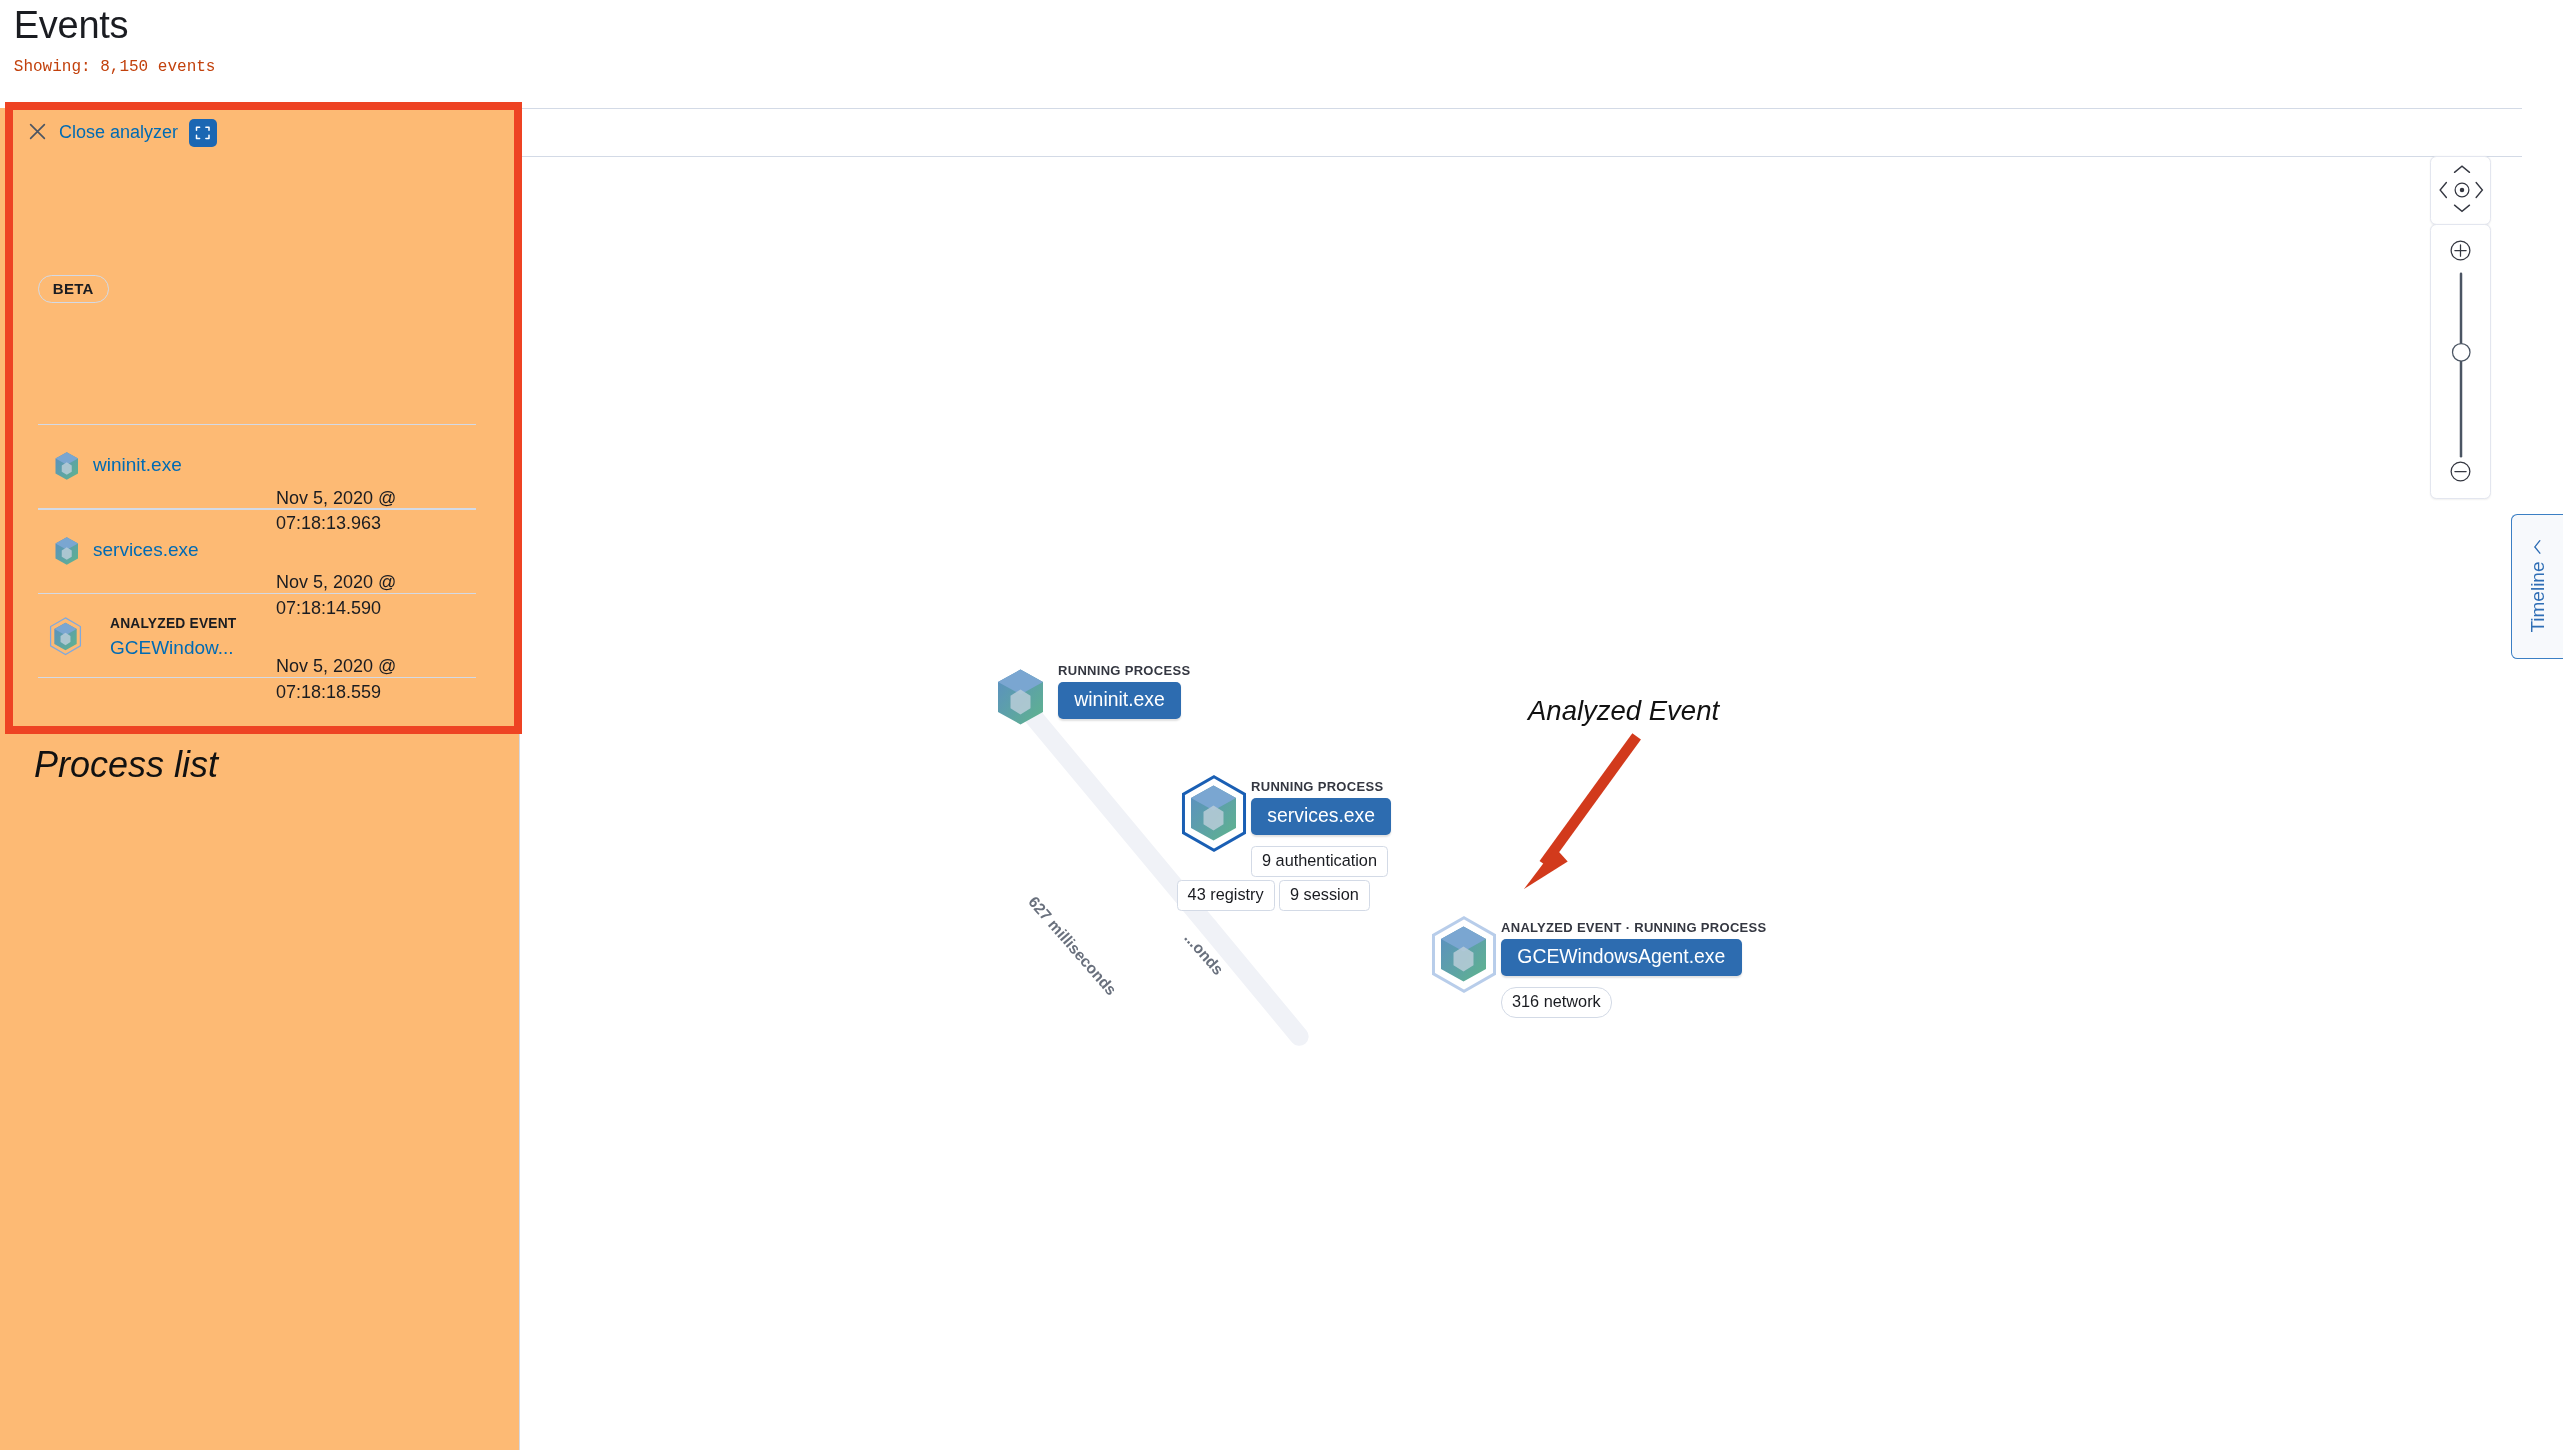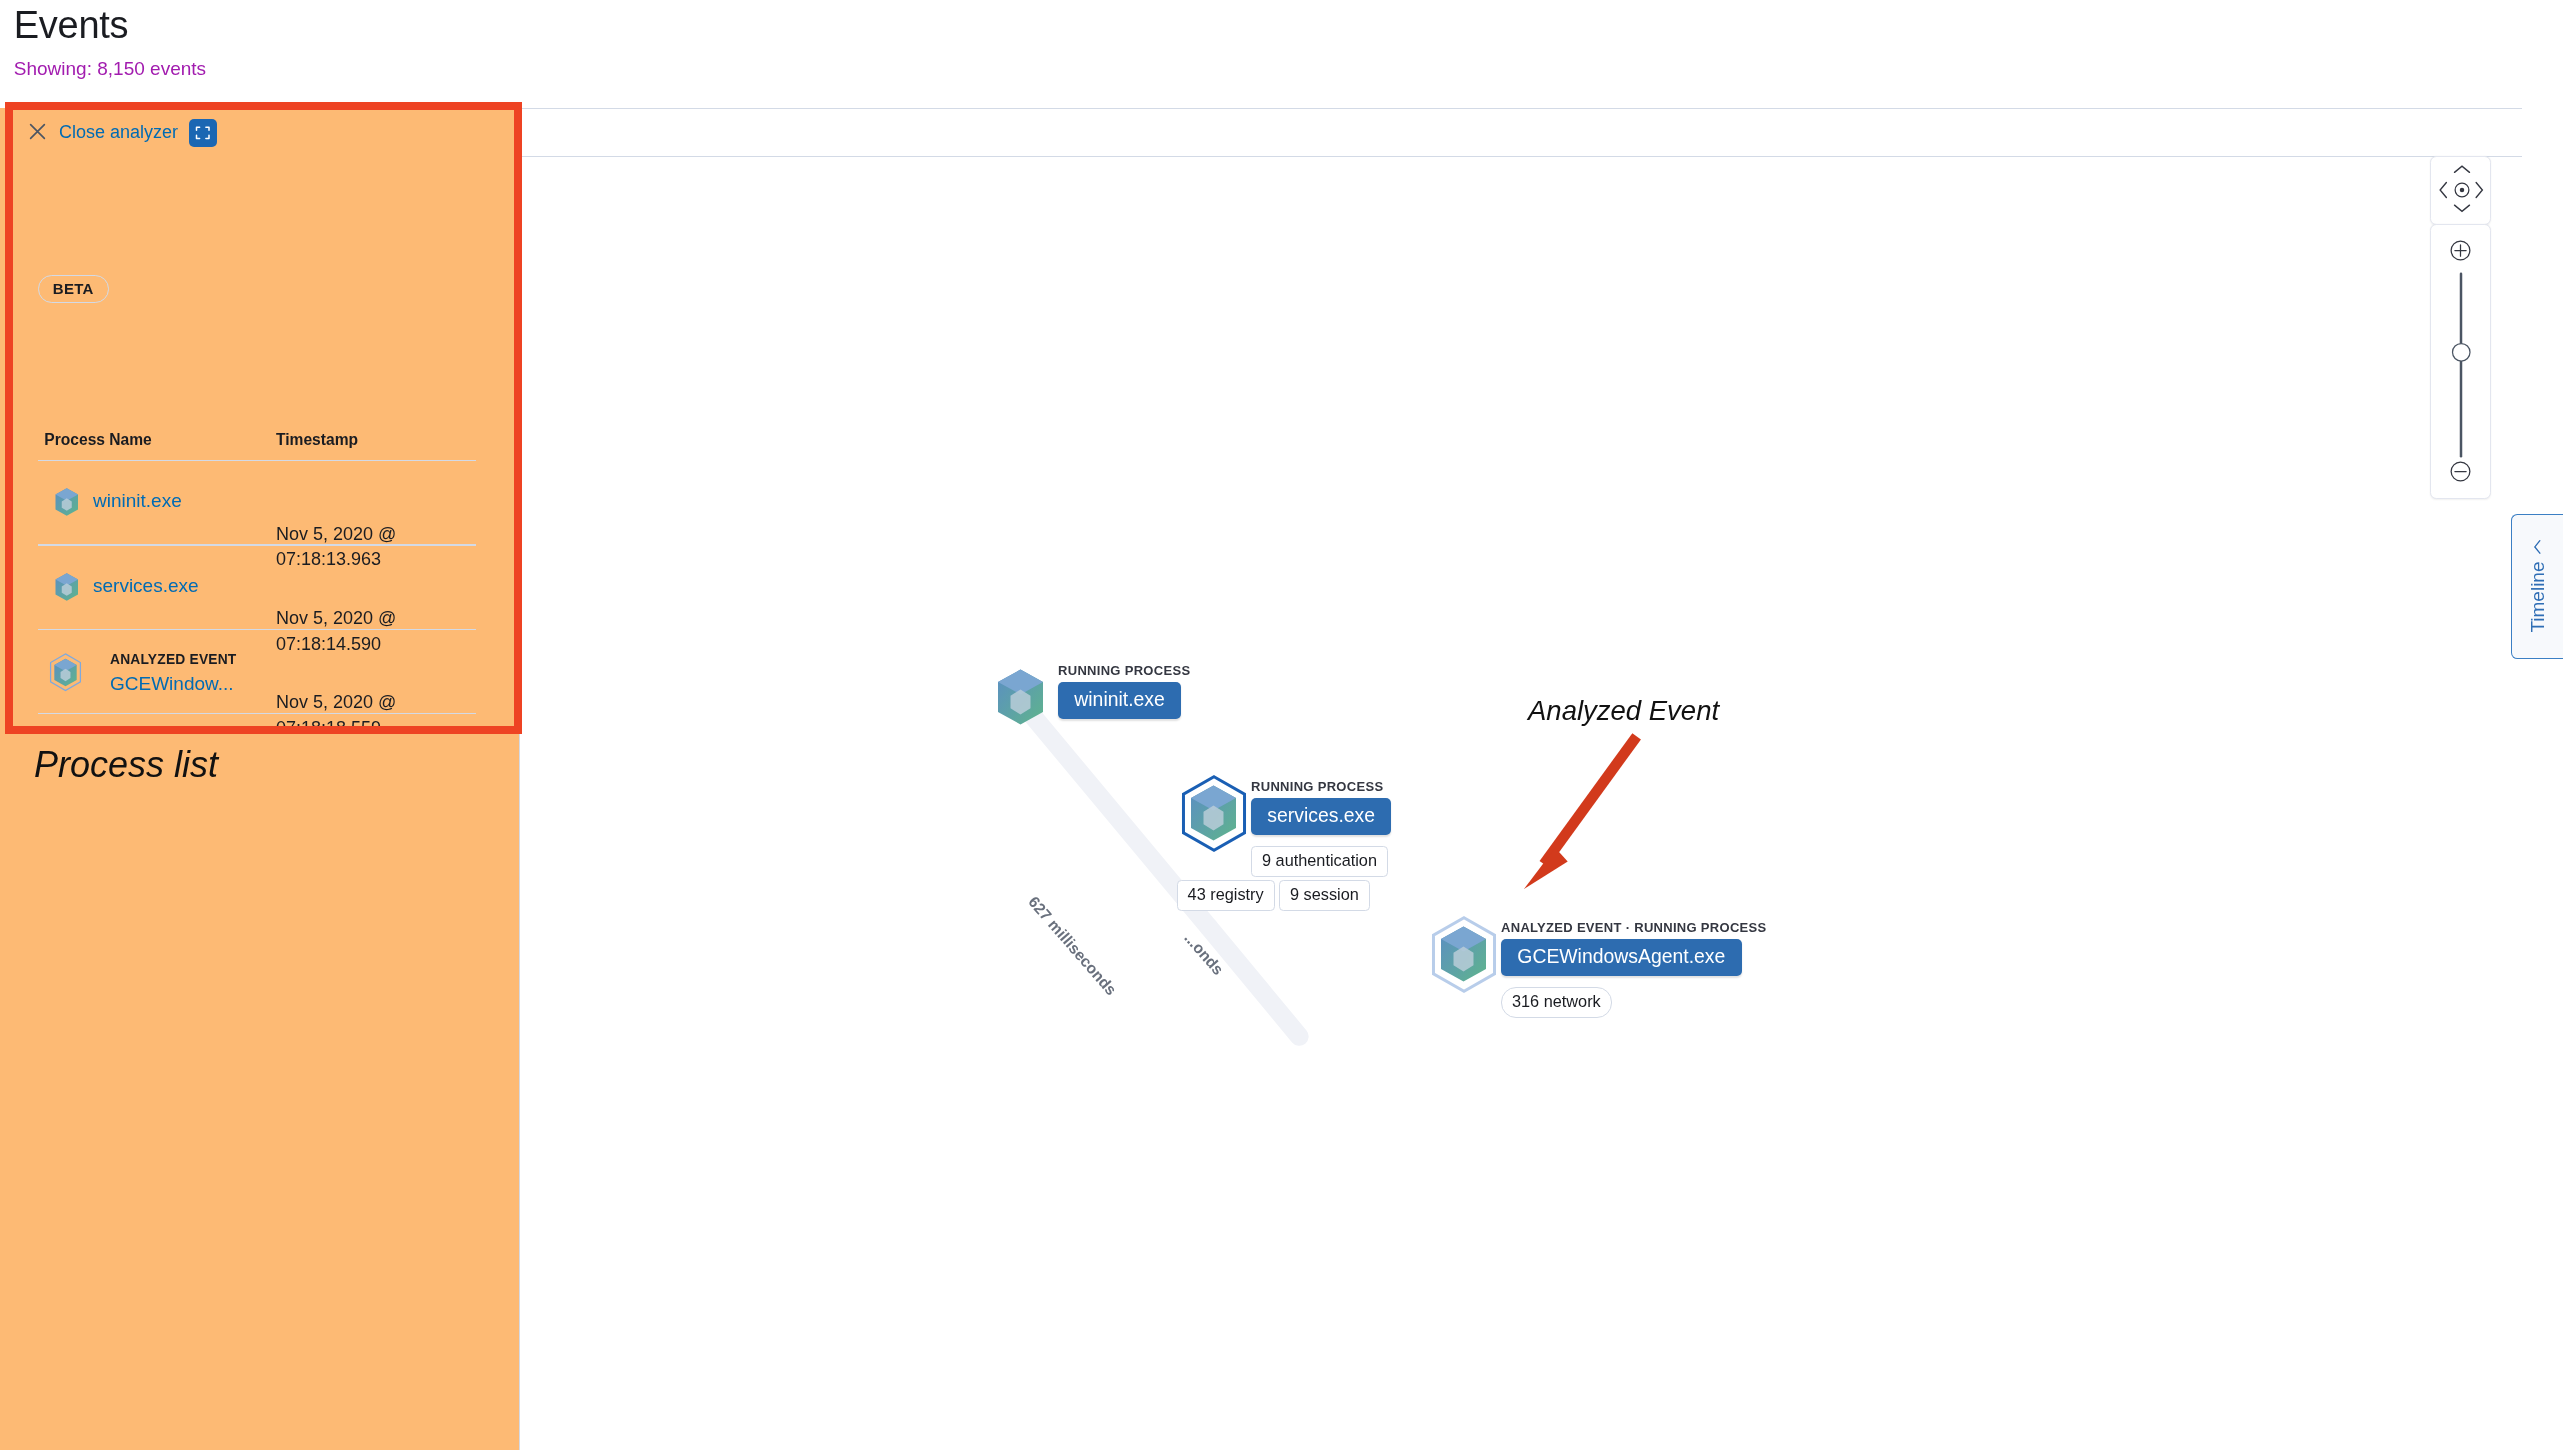--- a/index.html
+++ b/index.html
@@ -12,21 +12,21 @@
   #root { position: relative; width: 2563px; height: 1450px; background:#fff; }
 
   
   .page-header { position:absolute; left:0; top:0; width:2563px; }
   .page-title {
     position:absolute; left:13.8px; top:3.8px;
     font-size:38px; font-weight:400; color:#1a1c21; letter-spacing:-0.3px;
   }
   .page-sub {
     position:absolute; left:13.8px; top:58px;
-    font-size:19px; color:#a21caf; font-weight:400;
+    font-size:16px; color:#c2410c; font-weight:400;font-family:Liberation Mono, monospace;
   }
 
   
   .hr-top { position:absolute; left:0; top:108px; width:2522px; height:1.3px; background:#d3dae6; }
   .hr-under-close { position:absolute; left:0; top:156px; width:2522px; height:1.3px; background:#d3dae6; }
 
   
   .analyzer-panel {
     position:absolute; left:0; top:108px; width:520px; height:1342px;
     background:#fdba74; border-right:1.3px solid #d3dae6;
@@ -188,24 +188,20 @@
         <svg width="17.5" height="17.5" viewBox="0 0 28 28">
           <path d="M4 10 V5 H9 M19 5 H24 V10 M24 18 V23 H19 M9 23 H4 V18" stroke="#ffffff" stroke-width="2.4" fill="none" stroke-linecap="round" stroke-linejoin="round"></path>
         </svg>
       </div>
     </div>
 
     <div class="beta-chip">BETA</div>
 
 
     <div class="proc-table">
-      <div class="pt-head">
-        <div class="th th-name">Process Name</div>
-        <div class="th th-time">Timestamp</div>
-      </div>
       <div class="pt-divider"></div>
 
       <div class="pt-row">
         <div class="cell-icon">
           <svg width="27.5" height="30" viewBox="0 0 44 48">
             <defs>
               <linearGradient id="cg1" x1="0" y1="0" x2="1" y2="1">
                 <stop offset="0%" stop-color="#5b8ec4"></stop>
                   <stop offset="100%" stop-color="#5fb48c"></stop>
               </linearGradient>

